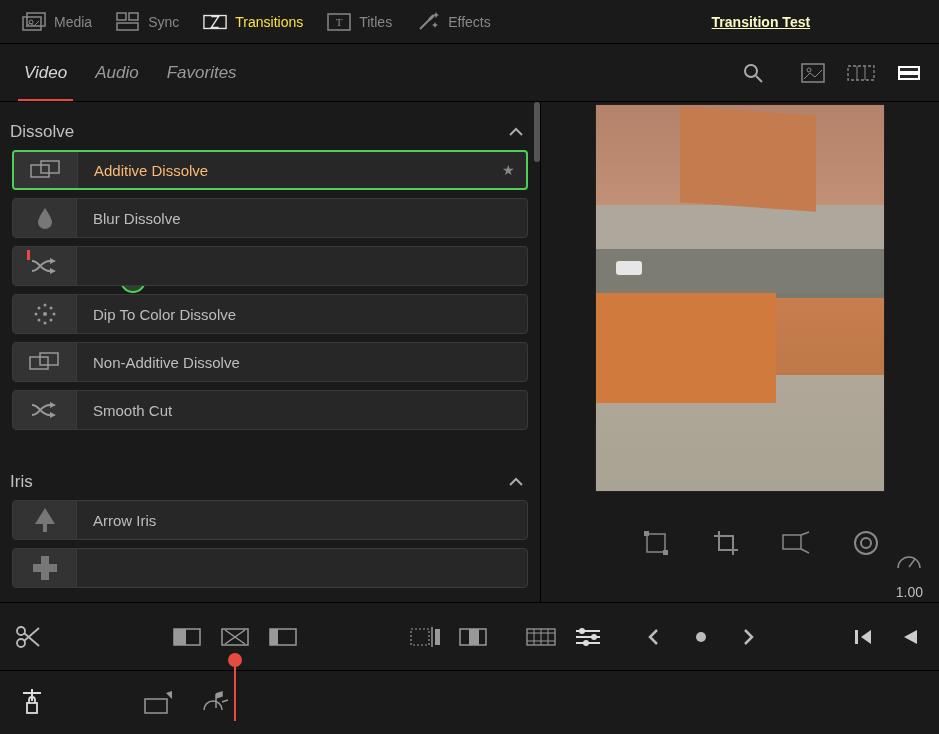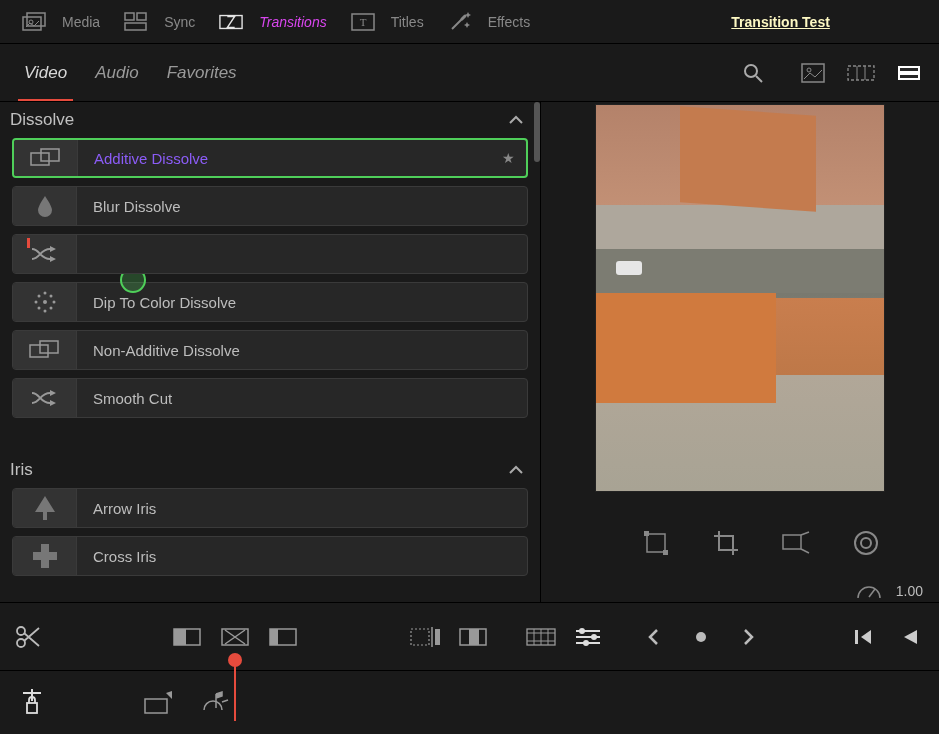--- a/index.html
+++ b/index.html
@@ -1,63 +1,63 @@
 <!DOCTYPE html>
 <html><head>
 <meta charset="utf-8">
 <style>
 * { box-sizing: border-box; margin: 0; padding: 0; }
 body { background: #1a1a1a; color: #b0b0b0; font-family: -apple-system, "Helvetica Neue", Arial, sans-serif; font-size: 14px; width: 939px; height: 734px; overflow: hidden; }
 
 
 .top-toolbar { display: flex; align-items: center; height: 44px; padding: 0 10px; border-bottom: 1px solid #000; }
-.top-item { display: flex; align-items: center; gap: 16px; padding: 0 12px; height: 100%; cursor: pointer; color: #888; }
-.top-item.active { color: #d946ef; font-style: italic; }
+.top-item { display: flex; align-items: center; gap: 8px; padding: 0 12px; height: 100%; cursor: pointer; color: #888; }
+.top-item.active { color: #fde047; }
 .top-icon { width: 24px; height: 22px; display: flex; align-items: center; justify-content: center; }
 .project-title { flex: 1; text-align: center; color: #fef9c3; font-weight: 600; margin-left: 90px; text-decoration: underline; }
 
 
 .tab-row { display: flex; align-items: center; height: 58px; padding: 0 10px; border-bottom: 1px solid #000; }
 .tab { padding: 0 14px; height: 100%; display: flex; align-items: center; cursor: pointer; color: #9a9a9a; font-size: 17px; position: relative; font-style: italic; }
 .tab.active { color: #d8d8d8; }
 .tab.active::after { content: ""; position: absolute; bottom: 0; left: 8px; right: 8px; height: 2px; background: #e64b3d; }
 .tab-spacer { flex: 1; }
 .search-btn { width: 40px; height: 40px; display: flex; align-items: center; justify-content: center; cursor: pointer; }
 .view-toggles { display: flex; gap: 8px; margin-left: 20px; }
 .vt-btn { width: 40px; height: 40px; display: flex; align-items: center; justify-content: center; cursor: pointer; }
 .vt-btn.active svg { filter: brightness(1.5); }
 
 
 .main { display: flex; height: 500px; }
 
 
 .browser { width: 540px; overflow: hidden; position: relative; }
-.cat-header { display: flex; align-items: center; justify-content: space-between; padding: 8px 16px 8px 10px; color: #c0c0c0; font-size: 17px; }
+.cat-header { display: flex; align-items: center; justify-content: space-between; padding: 8px 16px 8px 10px; color: #c0c0c0; font-size: 17px; margin-top: 12px; }
 .cat-caret { cursor: pointer; }
 .item-list { padding: 0 12px; }
 .t-item { display: flex; align-items: center; height: 40px; margin-bottom: 8px; border: 1px solid #3a3a3a; border-radius: 4px; background: #272727; cursor: grab; }
 .t-item.selected { border: 2px solid #4fcf5a; background: #272727; }
 .t-icon { width: 64px; height: 100%; background: #333; border-right: 1px solid #3a3a3a; display: flex; align-items: center; justify-content: center; border-radius: 3px 0 0 3px; }
 .t-label { padding: 0 16px; color: #bdbdbd; font-size: 15px; flex: 1; }
 .t-star { width: 24px; color: #888; font-size: 14px; }
-.t-item.selected .t-label { color: #8b5cf6; }
+.t-item.selected .t-label { color: #fdba74; }
 .red-mark { position: absolute; width: 3px; height: 10px; background: #e64b3d; left: 14px; }
 .scroll-hint { position: absolute; right: 0; top: 0; width: 6px; height: 60px; background: #555; border-radius: 3px; }
 
 
 .preview { flex: 1; display: flex; flex-direction: column; align-items: center; background: #1a1a1a; position: relative; border-left: 1px solid #000; }
 .preview-img { margin-top: 2px; width: 290px; height: 388px; background: linear-gradient(180deg, #b4826a 0%, #c29075 26%, #aea79c 26%, #aea79c 38%, #6d6d64 38%, #7a7a70 50%, #c97e4e 50%, #be7848 70%, #b1a798 70%, #a8a394 100%); border: 1px solid #222; position: relative; overflow: hidden; }
 .roof1 { position: absolute; top: 6px; left: 84px; width: 136px; height: 96px; background: #c47b4e; transform: skewY(4deg); }
 .roof2 { position: absolute; top: 188px; left: 0px; width: 180px; height: 110px; background: #d07a3e; }
 .road  { position: absolute; top: 144px; left: 0; right: 0; height: 44px; background: #7c7c72; }
 .car   { position: absolute; top: 156px; left: 20px; width: 26px; height: 14px; background: #e6e6e6; border-radius: 3px; }
 
 .tool-row { position: absolute; bottom: 44px; left: 100px; right: 20px; display: flex; gap: 40px; align-items: center; }
 .tool-btn { width: 30px; height: 30px; display: flex; align-items: center; justify-content: center; cursor: pointer; }
-.speed-row { position: absolute; bottom: 2px; right: 16px; display: flex; align-items: center; gap: 14px; color: #bdbdbd; }
+.speed-row { position: absolute; bottom: 2px; right: 16px; display: flex; align-items: center; gap: 14px; color: #bdbdbd; flex-direction: column; }
 
 
 .strip { display: flex; align-items: center; height: 68px; border-top: 1px solid #000; padding: 0 14px; gap: 18px; }
 .strip-group { display: flex; gap: 18px; align-items: center; }
 .strip-spacer { flex: 1; }
 .sb { width: 30px; height: 30px; display: flex; align-items: center; justify-content: center; cursor: pointer; }
 
 
 .timeline { display: flex; align-items: center; height: 64px; border-top: 1px solid #000; padding: 0 14px; gap: 20px; position: relative; }
 .tl-btn { width: 36px; height: 36px; display: flex; align-items: center; justify-content: center; cursor: pointer; }
@@ -263,21 +263,20 @@
         </div>
         <span class="t-label">Arrow Iris</span>
       </div>
       <div class="t-item">
         <div class="t-icon">
           <svg width="28" height="28">
               <rect x="10" y="2" width="8" height="24" fill="#777"></rect>
               <rect x="2" y="10" width="24" height="8" fill="#777"></rect>
             </svg>
         </div>
-        <span class="t-label">Cross Iris</span>
       </div>
     </div>
   </div>
 
   <div class="preview">
     <div class="preview-img">
       <div class="roof1"></div>
       <div class="road"></div>
       <div class="car"></div>
       <div class="roof2"></div>

